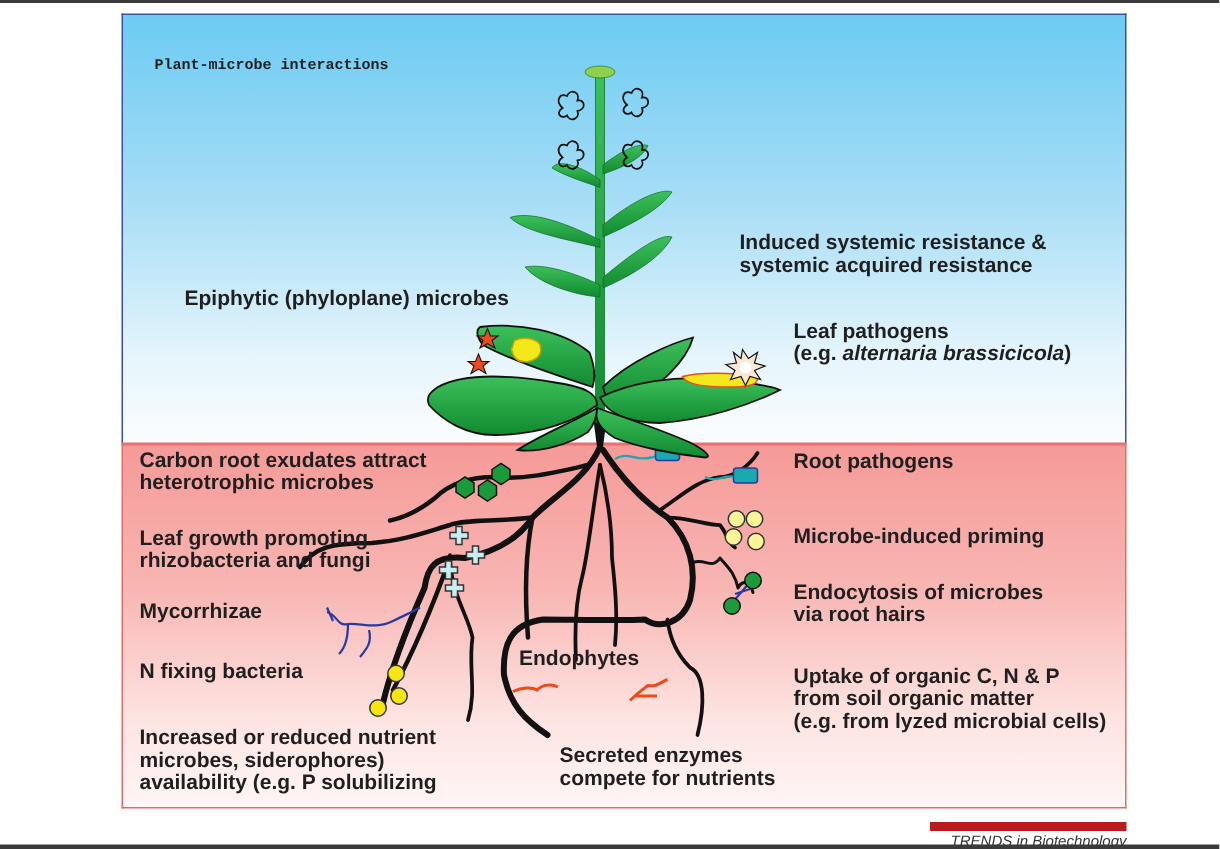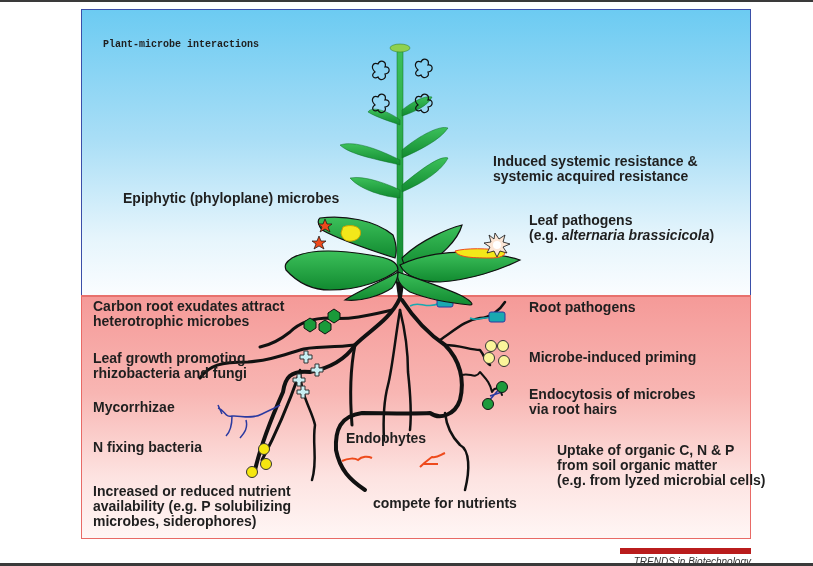--- a/index.html
+++ b/index.html
@@ -165,41 +165,42 @@
   <div>Leaf growth promoting</div>
   <div>rhizobacteria and fungi</div>
 </div>
 
 <div class="lbl" style="left:93px; top:400px;">Mycorrhizae</div>
 
 <div class="lbl" style="left:93px; top:440px;">N fixing bacteria</div>
 
 <div class="lbl" style="left:93px; top:484px;">
   <div>Increased or reduced nutrient</div>
+  <div>microbes, siderophores)</div>
   <div>availability (e.g. P solubilizing</div>
-  <div>microbes, siderophores)</div>
 </div>
 
 <div class="lbl" style="left:346px; top:431px;">Endophytes</div>
 
 <div class="lbl" style="left:373px; top:496px;">
+  <div>Secreted enzymes</div>
   <div>compete for nutrients</div>
 </div>
 
 <div class="lbl" style="left:529px; top:300px;">
   <div>Root pathogens</div>
 </div>
 
 <div class="lbl" style="left:529px; top:350px;">Microbe-induced priming</div>
 
 <div class="lbl" style="left:529px; top:387px;">
   <div>Endocytosis of microbes</div>
   <div>via root hairs</div>
 </div>
 
-<div class="lbl" style="left:529px; top:443px;margin-left:28px;">
+<div class="lbl" style="left:529px; top:443px;">
   <div>Uptake of organic C, N &amp; P</div>
   <div>from soil organic matter</div>
   <div>(e.g. from lyzed microbial cells)</div>
 </div>
 
 <div class="credit">TRENDS in Biotechnology</div>
 <div class="frame-bottom"></div>
 
 </body></html>

